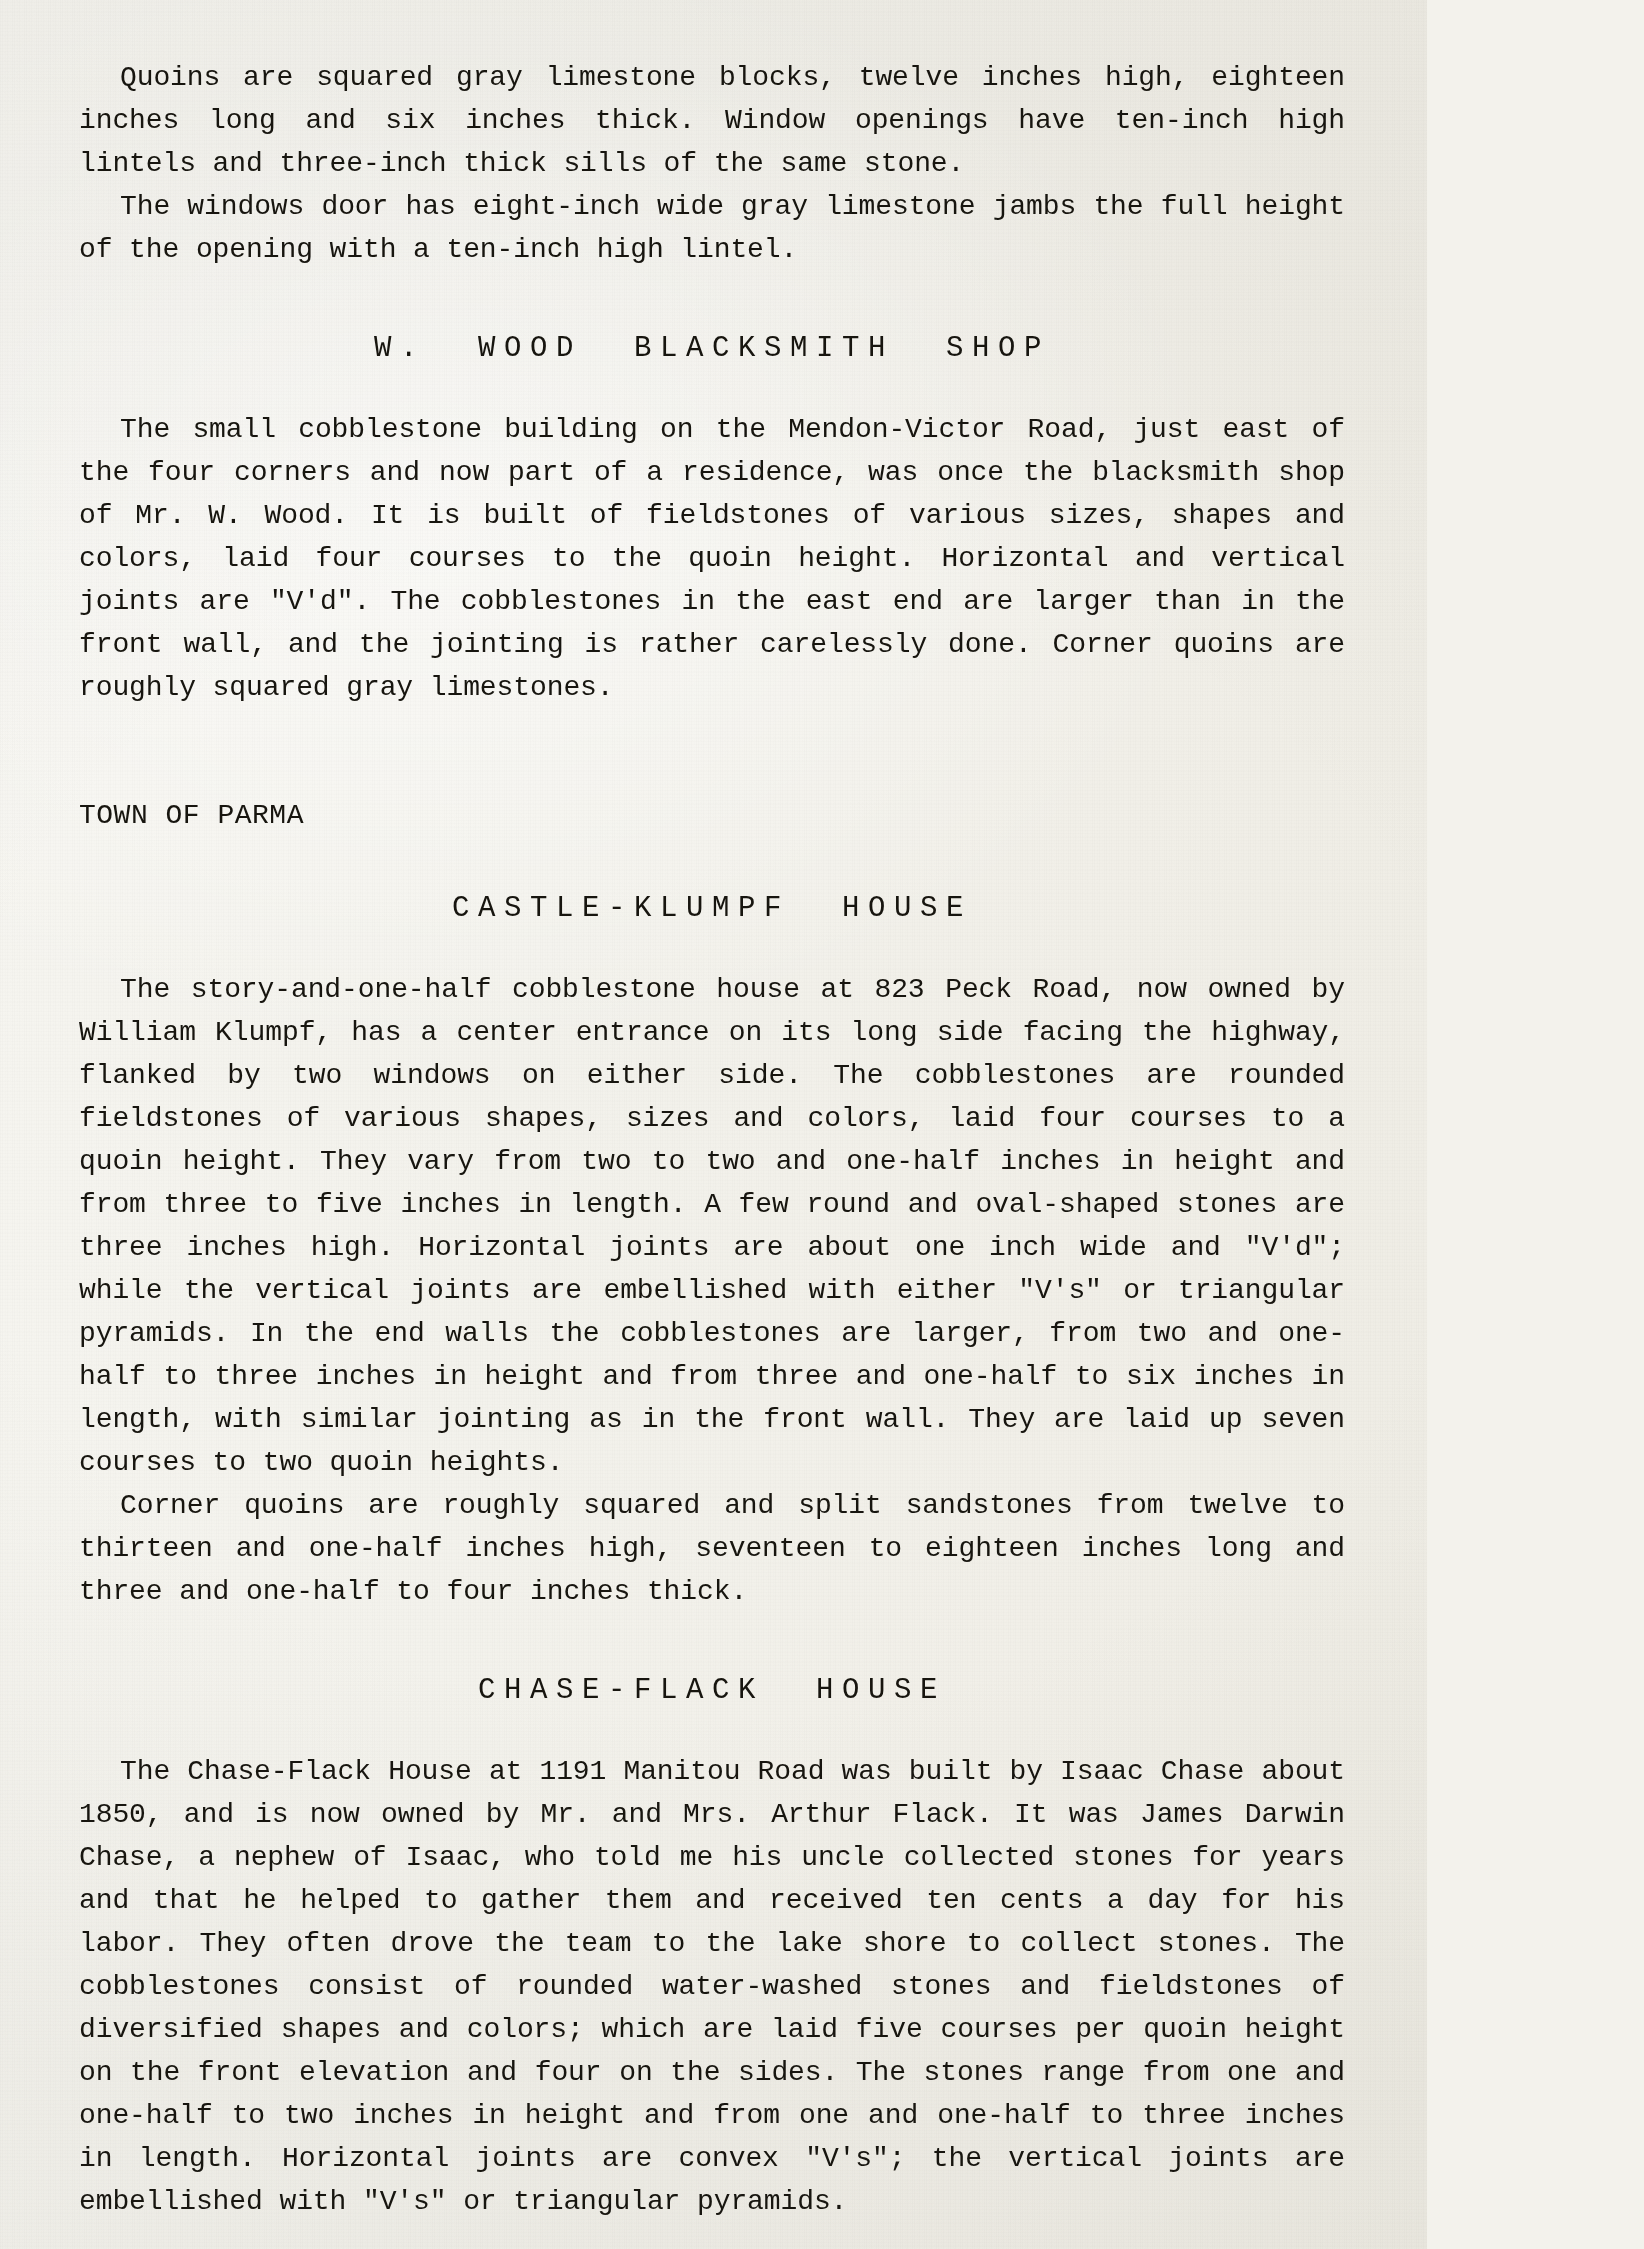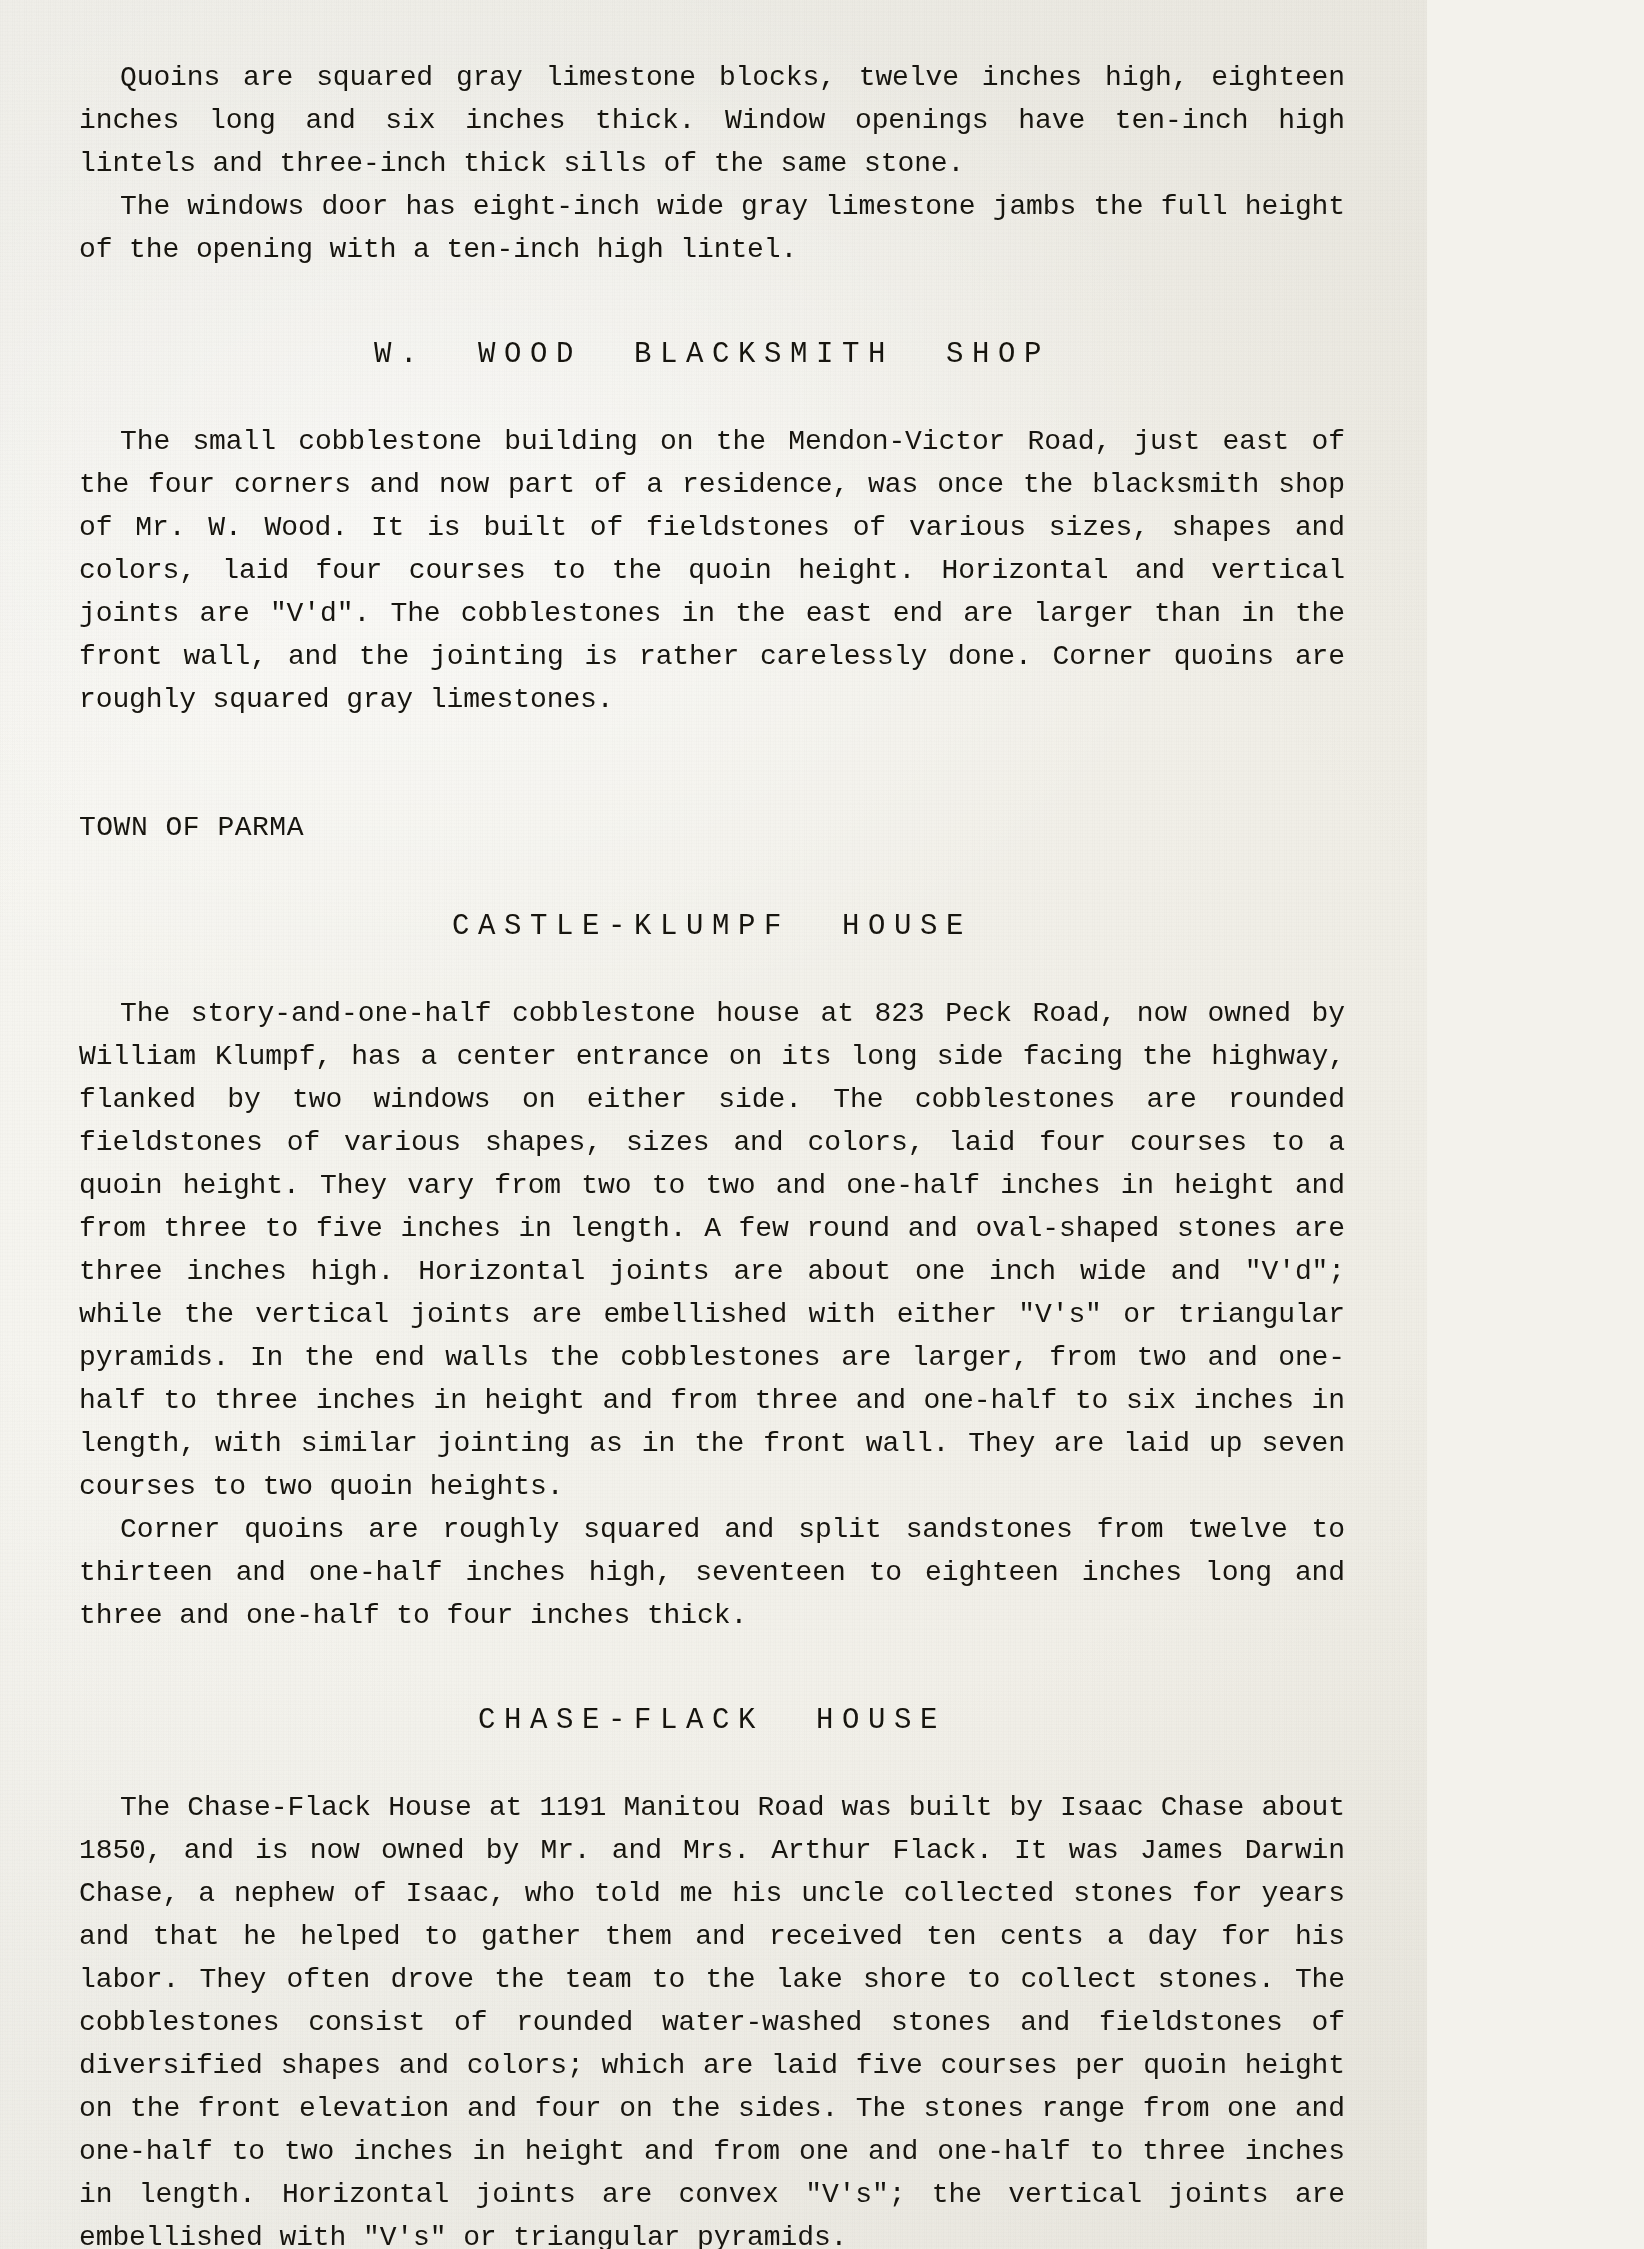--- a/index.html
+++ b/index.html
@@ -71,21 +71,21 @@
   }
 
   
   h2.section-heading {
     font-family: "Liberation Mono", "DejaVu Sans Mono", monospace;
     font-size: 29px;
     font-weight: normal;
     color: #17150f;
     text-align: center;
     letter-spacing: 8.6px;
-    margin: 14px;
+    margin: 8px;
     padding: 0;
     white-space: pre;
   }
 
   h2.town-heading {
     font-family: "Liberation Mono", "DejaVu Sans Mono", monospace;
     font-size: 28px;
     font-weight: normal;
     color: #17150f;
     text-align: left;

